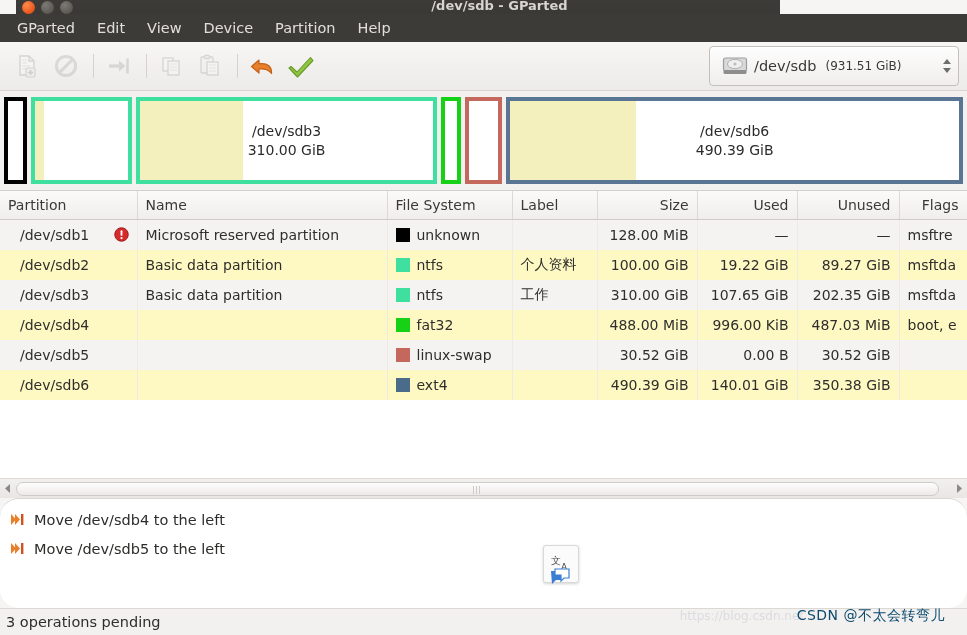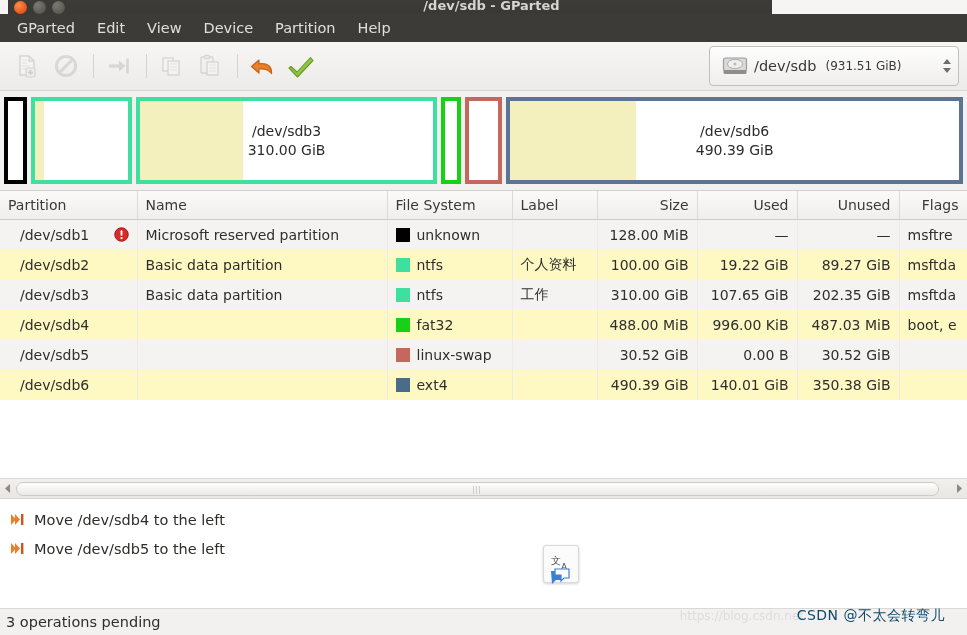--- a/index.html
+++ b/index.html
@@ -6,21 +6,21 @@
   html, body {
     width: 967px; height: 635px;
     font-family: "DejaVu Sans", "Liberation Sans", sans-serif;
     overflow: hidden;
     background: #f6f5f4;
   }
   #app { position: relative; width: 967px; height: 635px; }
 
   
   .titlebar {
-    position: absolute; left:8px; top:0; width:764px; height:14px;
+    position: absolute; left:16px; top:0; width:764px; height:14px;
     background: linear-gradient(#3c3b37, #3a3935);
     overflow: hidden;
   }
   .tb-buttons { position:absolute; left:6px; top:1px; display:flex; gap:6px; }
   .tb-dot { width:13px; height:13px; border-radius:50%; }
   .tb-close { background: radial-gradient(circle at 35% 32%, #ff8a4a, #e8541c 70%); }
   .tb-min   { background: radial-gradient(circle at 35% 32%, #7d7a75, #5c5953 70%); }
   .tb-max   { background: radial-gradient(circle at 35% 32%, #7d7a75, #5c5953 70%); }
   .tb-title {
     position:absolute; left:0; top:-2px; width:967px; text-align:center;
@@ -120,21 +120,21 @@
     background: linear-gradient(#fdfdfd, #eceae8);
     border:1px solid #cfcbc7; border-radius:7px;
   }
   .hs-grip { position:absolute; left:50%; top:3px; width:8px; height:8px;
     transform:translateX(-50%);
     background: repeating-linear-gradient(90deg,#cfcbc7 0 1px, transparent 1px 3px); }
 
   
   .oplist {
     position:absolute; left:0; top:498px; width:967px; height:110px;
-    background:#fff; border-top:1px solid #d9d5d1; padding:6px 0 0 6px;
+    background:#fff; border-top:1px solid #d9d5d1; padding:6px 0 0 6px;border-radius:19px;
   }
   .op-row { display:flex; align-items:center; height:29px; gap:9px; padding-left:4px; }
   .op-text { font-size:14.5px; color:#2e2d2b; white-space:nowrap; }
 
   
   .statusbar {
     position:absolute; left:0; top:608px; width:967px; height:27px;
     background:#f2f1ef; border-top:1px solid #dcd8d4;
     display:flex; align-items:center; padding-left:6px;
   }

